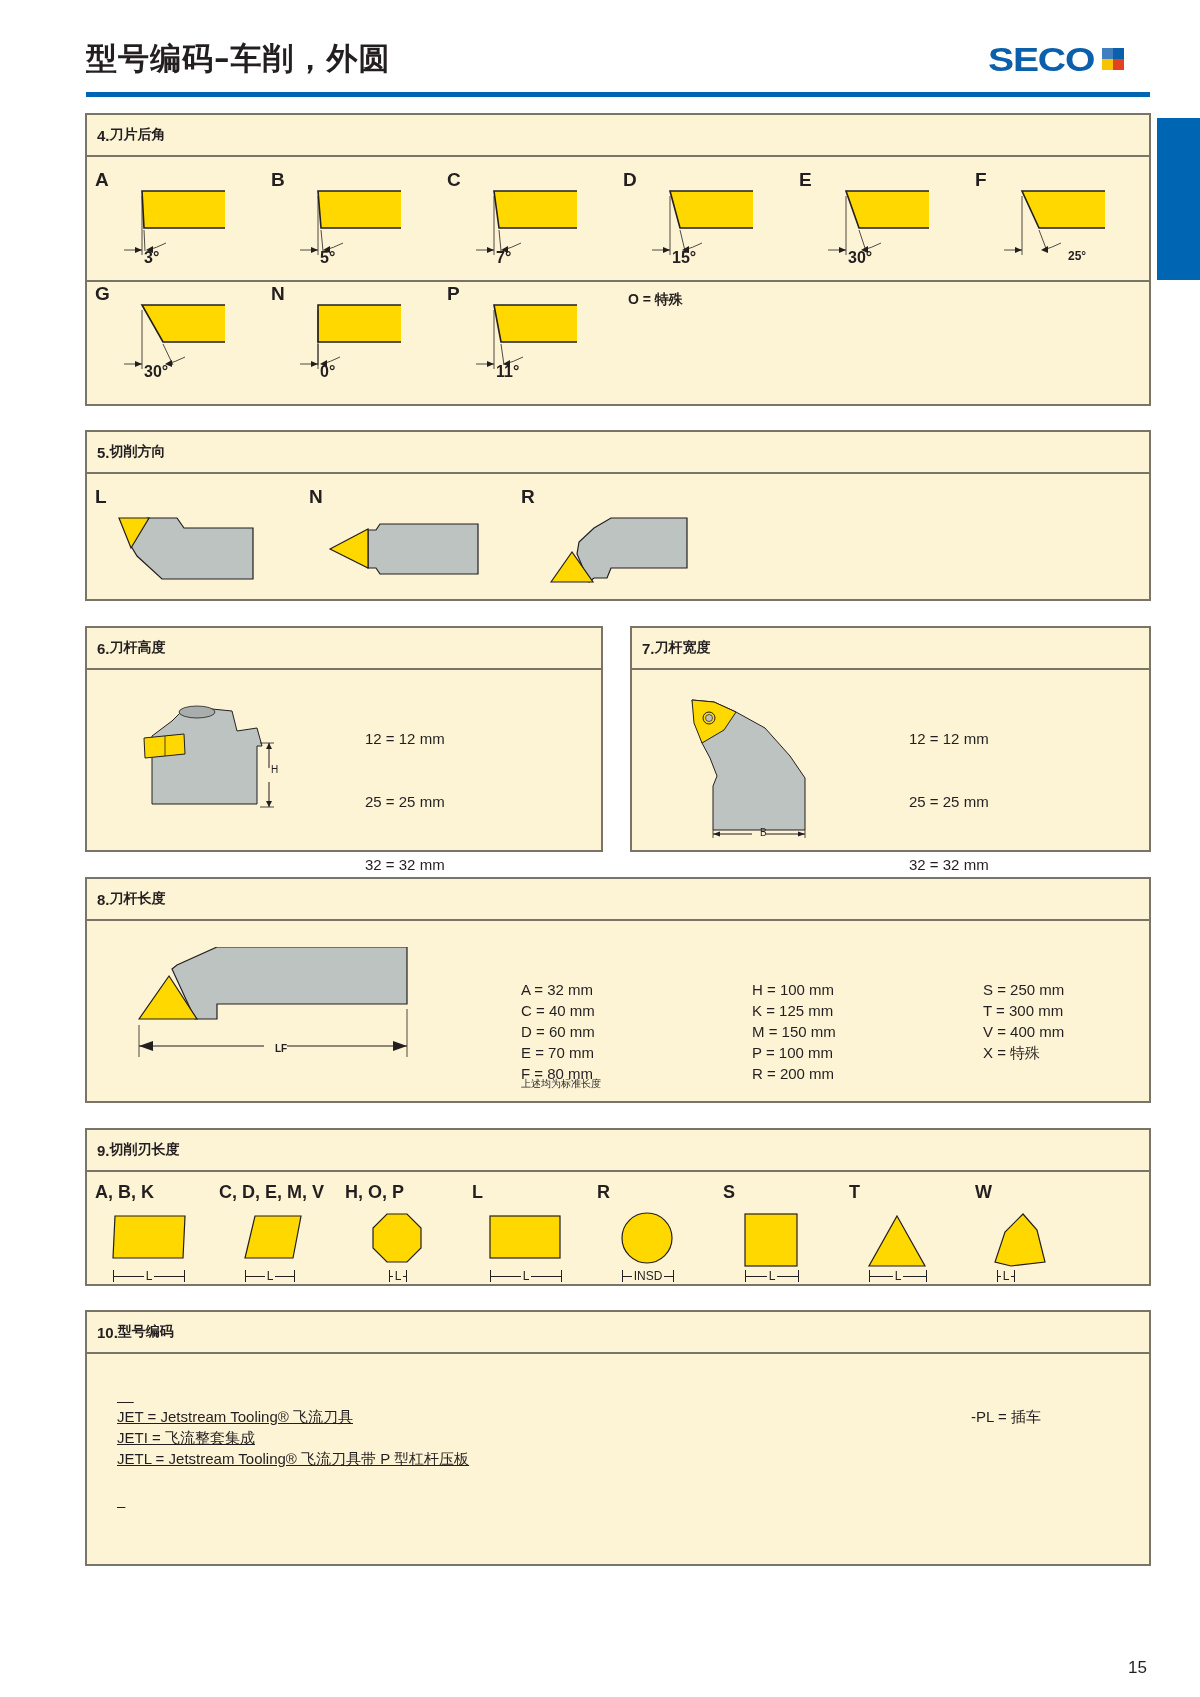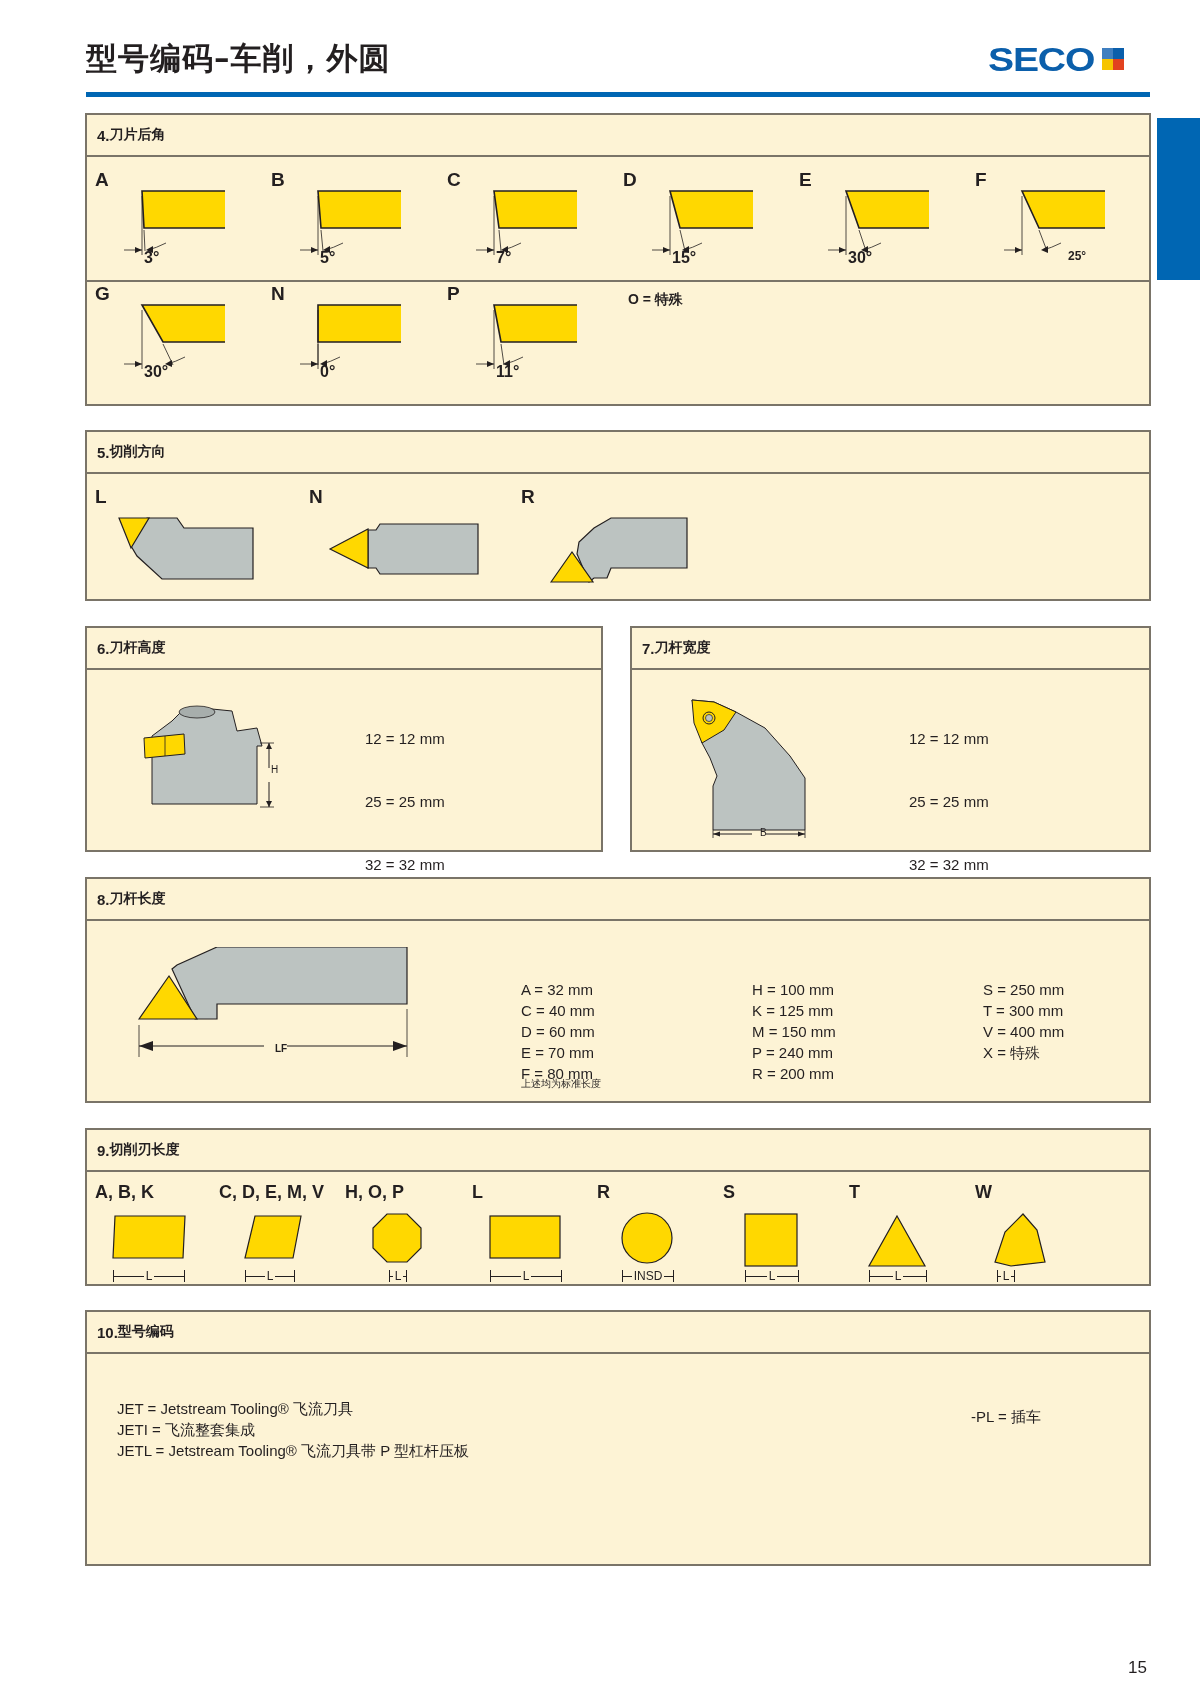--- a/index.html
+++ b/index.html
@@ -261,21 +261,21 @@
     <line x1="2" y1="99" x2="127" y2="99" stroke="#231f20" stroke-width="1"></line>
     <line x1="150" y1="99" x2="270" y2="99" stroke="#231f20" stroke-width="1"></line>
     <polygon points="2,99 16,94 16,104" fill="#231f20"></polygon>
     <polygon points="270,99 256,94 256,104" fill="#231f20"></polygon>
   </svg>
   <div class="txt" style="left:188px; top:159px; font-size:10px;font-weight:bold;">LF</div>
   <div class="txt" style="left:434px; top:58px;">
     <span>A = 32 mm</span><span>C = 40 mm</span><span>D = 60 mm</span><span>E = 70 mm</span><span>F = 80 mm</span>
   </div>
   <div class="txt" style="left:665px; top:58px;">
-    <span>H = 100 mm</span><span>K = 125 mm</span><span>M = 150 mm</span><span>P = 240 mm</span><span>R = 200 mm</span>
+    <span>H = 100 mm</span><span>K = 125 mm</span><span>M = 150 mm</span><span>P = 100 mm</span><span>R = 200 mm</span>
   </div>
   <div class="txt" style="left:896px; top:58px;">
     <span>S = 250 mm</span><span>T = 300 mm</span><span>V = 400 mm</span><span>X = 特殊</span>
   </div>
   <div class="txt cn" style="left:434px; top:194px; font-size:10px;">上述均为标准长度</div>
 </div>
 
 <div class="panel" style="left:85px; top:1128px; width:1066px; height:158px;">
   <div class="panel-head">
     <span class="num">9.</span>
@@ -355,21 +355,21 @@
         </div>
       </div>
     </div>
 </div>
 
 <div class="panel" style="left:85px; top:1310px; width:1066px; height:256px;">
   <div class="panel-head">
     <span class="num">10.</span>
       <span>型号编码</span>
   </div>
-  <div class="txt" style="left:30px; top:44px;">
+  <div class="txt" style="left:30px; top:52px;text-decoration:underline;">
     <span>JET = Jetstream Tooling® 飞流刀具</span><span>JETI = 飞流整套集成</span><span>JETL = Jetstream Tooling® 飞流刀具带 P 型杠杆压板</span>
   </div>
   <div class="txt" style="left:884px; top:52px;">
     <span>-PL = 插车</span>
   </div>
 </div>
 
 <div class="pagenum">15</div>
 
 </body></html>

